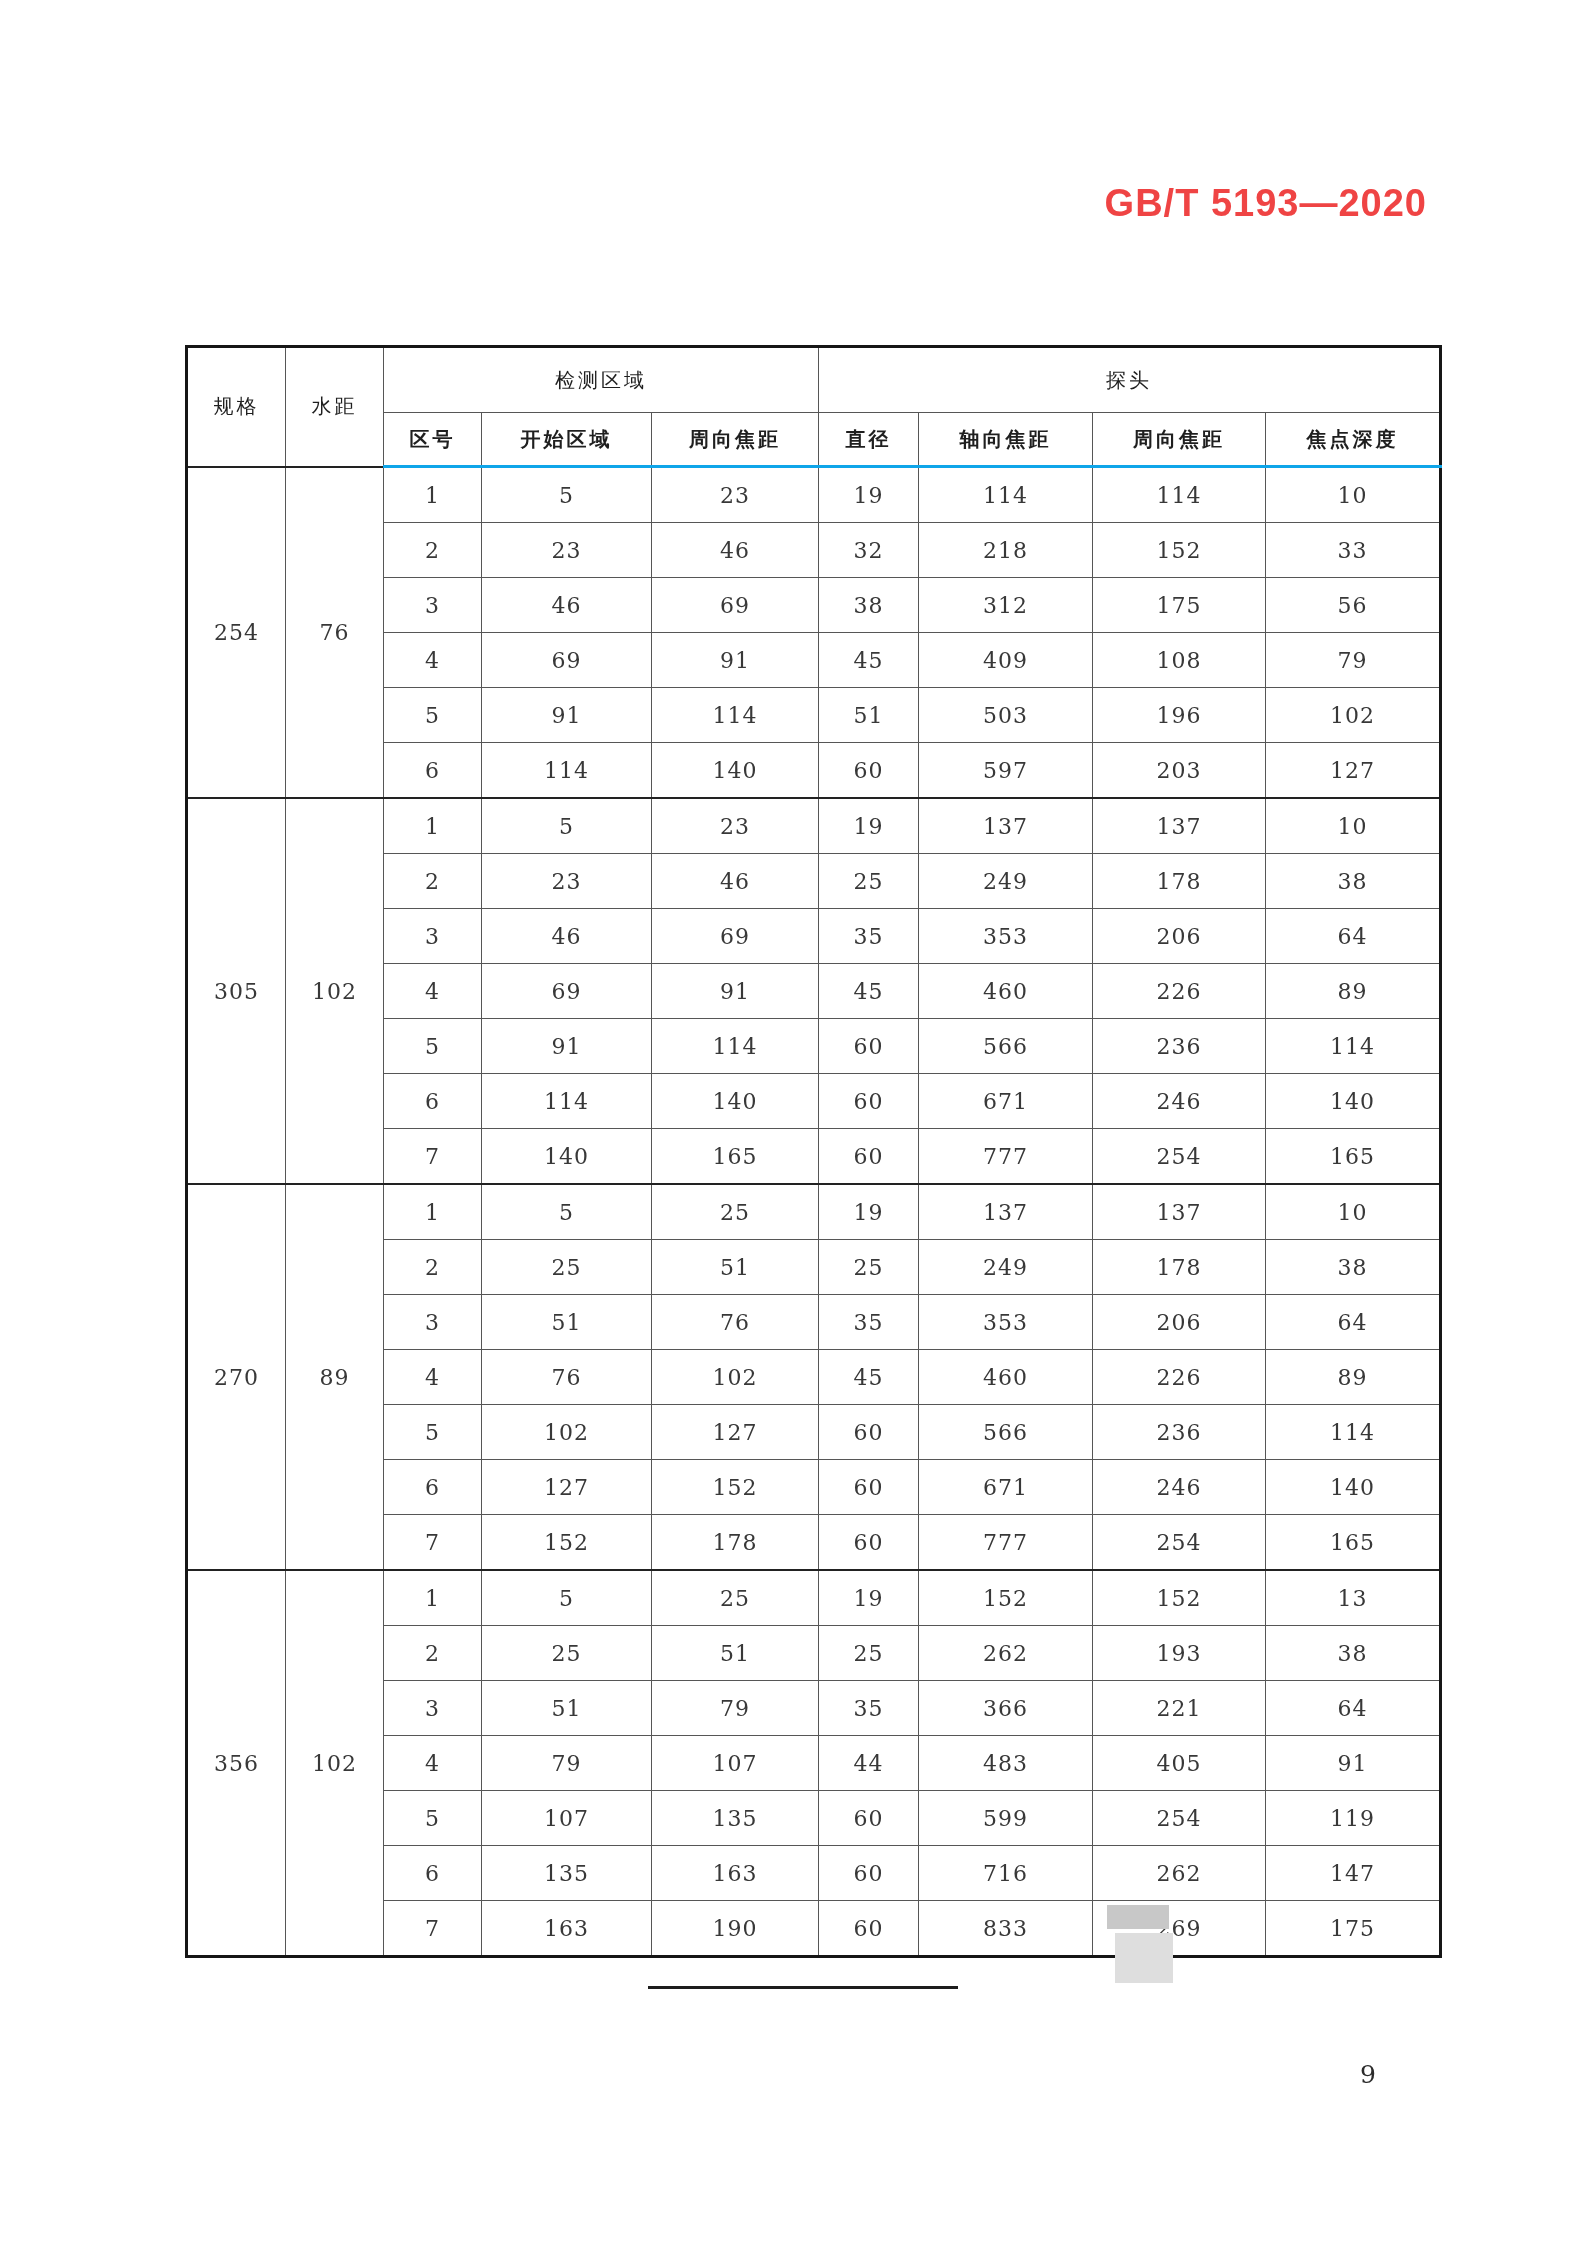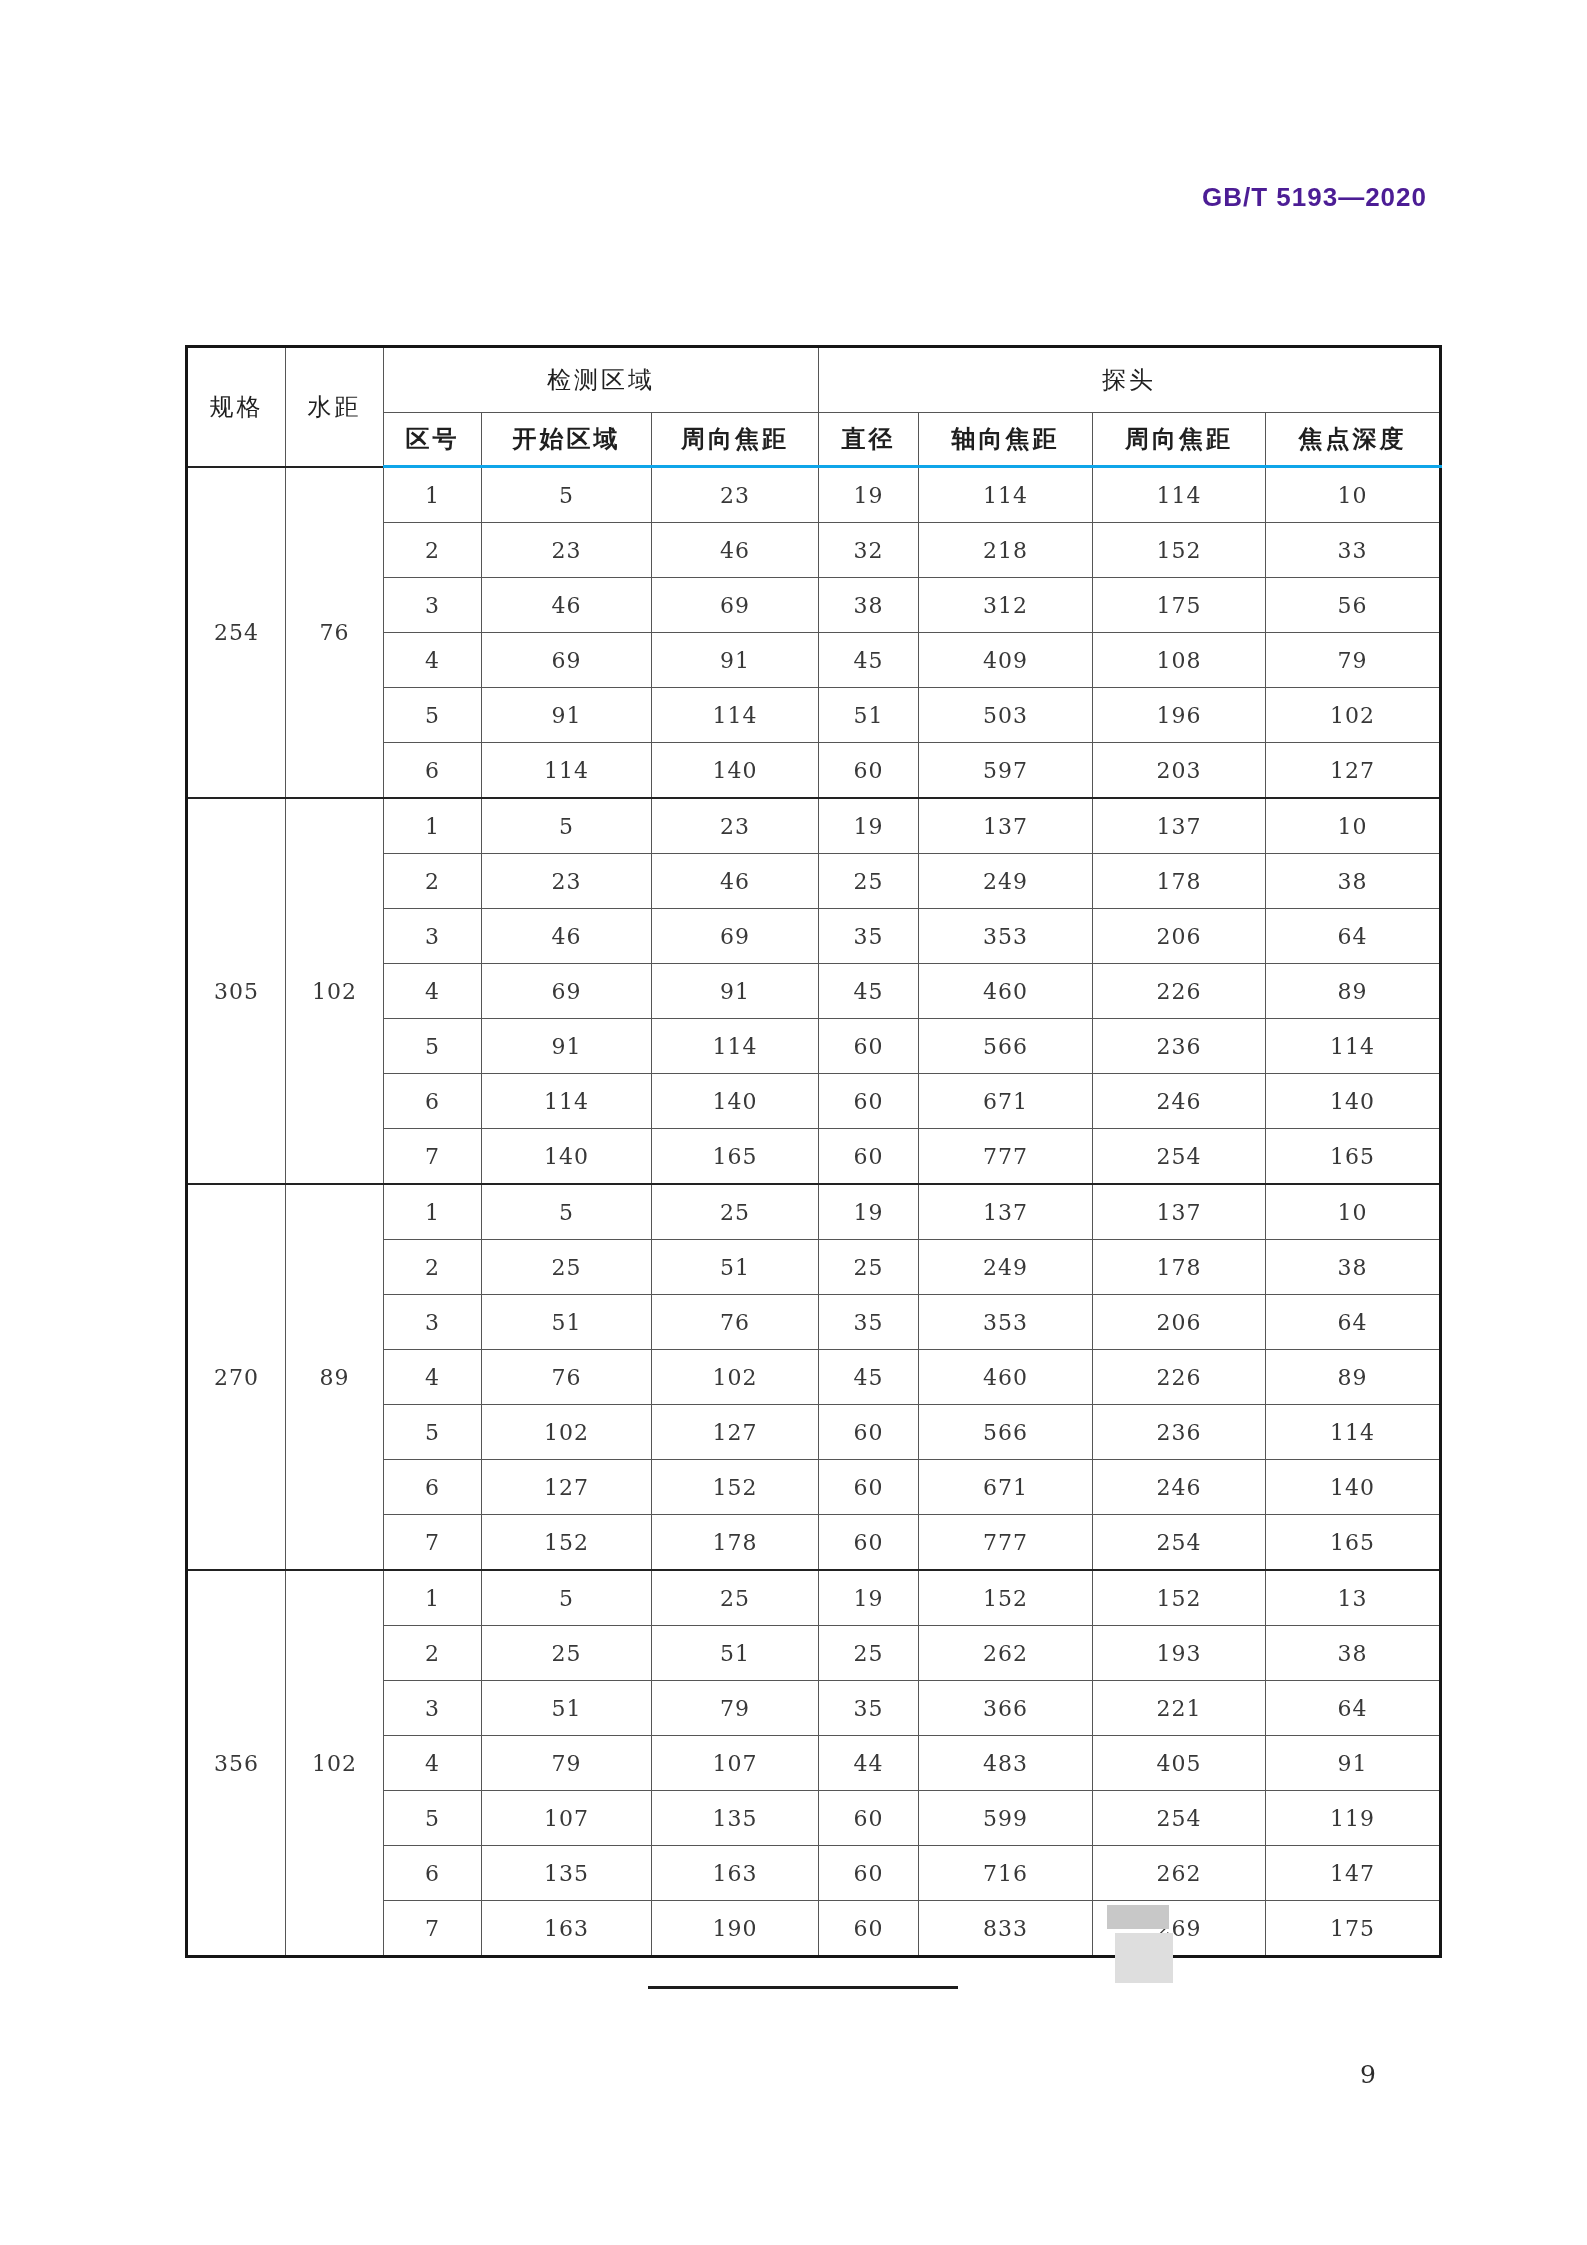--- a/index.html
+++ b/index.html
@@ -8,21 +8,21 @@
     background:#ffffff;
     position:relative;
     font-family:"DejaVu Serif","Liberation Serif",serif;
     color:#242424;
   }
   .page { position:absolute; inset:0; }
 
   .doc-number {
     position:absolute; top:182px; right:160px;
     font-family:"Liberation Sans","DejaVu Sans",sans-serif;
-    font-weight:700; font-size:26px; letter-spacing:1px; color:#4c1d95;
+    font-weight:700; font-size:38px; letter-spacing:1px; color:#ef4444;
   }
   .caption-row { position:absolute; top:293px; left:185px; width:1254px; height:40px; }
   .table-caption {
     position:absolute; left:50%; transform:translateX(-52%);
     font-size:27px; font-weight:700; color:#1e1e1e; letter-spacing:2px;
   }
   .unit-note {
     position:absolute; right:0; top:4px;
     font-size:23px; color:#2a2a2a; letter-spacing:2px;
   }
@@ -32,21 +32,21 @@
     width:1254px; table-layout:fixed;
     border-collapse:collapse;
     border:3px solid #161616;
   }
   .spec-table th, .spec-table td {
     border:1px solid #565656;
     text-align:center; vertical-align:middle;
     padding:0; overflow:hidden;
   }
   .spec-table thead th {
-    font-size:24px; font-weight:400; color:#1f1f1f; letter-spacing:3px;
+    font-size:20px; font-weight:400; color:#1f1f1f; letter-spacing:3px;
   }
   .spec-table thead tr.h1 th { height:64px; }
   .spec-table thead tr.h2 th { height:52px; border-bottom:3px solid #0ea5e9;font-weight:bold; }
   .spec-table tbody td {
     height:54px; font-size:22px; color:#383838; letter-spacing:1px;
   }
   .spec-table tbody tr.group-start td { border-top:2px solid #222222; }
 
   .closing-rule {
     position:absolute; top:1986px; left:648px;

